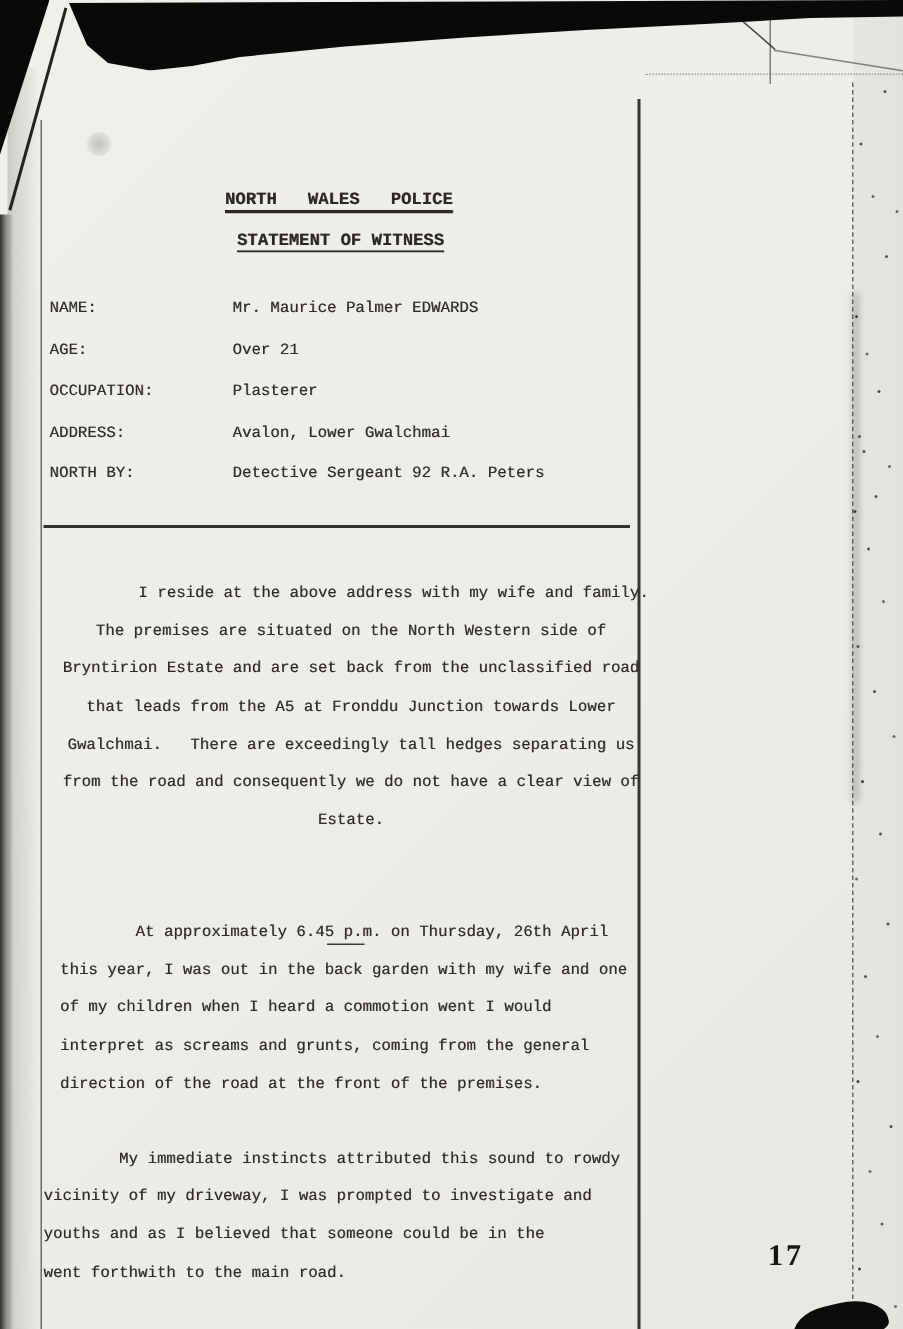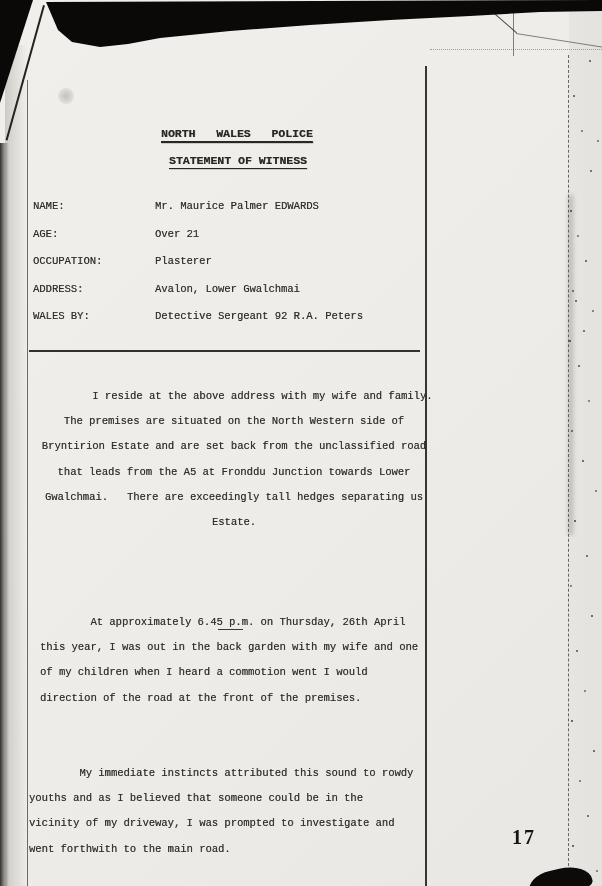--- a/index.html
+++ b/index.html
@@ -70,21 +70,21 @@
     position:absolute;left:528px;top:869px;width:64px;height:26px;background:#0c0b0a;
     border-radius:55% 70% 45% 50%/90% 100% 40% 60%;transform:rotate(-13deg);
   }
   .smudge{position:absolute;left:58px;top:88px;width:16px;height:16px;border-radius:50%;
     background:radial-gradient(circle,rgba(190,188,182,.9),rgba(190,188,182,0));}
   
   .tw{white-space:pre;font-size:10.5px;letter-spacing:0;line-height:25.2px;
       text-shadow:.3px .3px .3px rgba(47,44,40,.55);}
   .hdr{position:absolute;white-space:pre;font-size:11.5px;font-weight:bold;color:#2b2824;
        text-decoration:underline;text-decoration-thickness:1.5px;text-underline-offset:4px;
-       text-shadow:.3px .3px .3px rgba(43,40,36,.6);margin-left:11px;}
+       text-shadow:.3px .3px .3px rgba(43,40,36,.6);}
   .hdr-title{left:150px;top:127px;}
   .hdr-sub{left:158px;top:154px;text-decoration:underline;}
   .fields{position:absolute;left:33px;top:193px;width:392px;}
   .field-row{position:relative;height:27.5px;line-height:27.5px;}
   .field-label{position:absolute;left:0;top:0;white-space:pre;font-size:10.5px;
                text-shadow:.3px .3px .3px rgba(47,44,40,.55);}
   .field-value{position:absolute;left:122px;top:0;white-space:pre;font-size:10.5px;
                text-shadow:.3px .3px .3px rgba(47,44,40,.55);}
   .para{position:absolute;left:29px;width:410px;}
   .para-1{top:384px;text-align:center;}
@@ -135,45 +135,47 @@
     </div>
     <div class="field-row">
       <span class="field-label">OCCUPATION:</span>
       <span class="field-value">Plasterer</span>
     </div>
     <div class="field-row">
       <span class="field-label">ADDRESS:</span>
       <span class="field-value">Avalon, Lower Gwalchmai</span>
     </div>
     <div class="field-row">
-      <span class="field-label">WALES BY:</span>
+      <span class="field-label">NORTH BY:</span>
       <span class="field-value">Detective Sergeant 92 R.A. Peters</span>
     </div>
   </div>
 
   <div class="para para-1">
     <div class="tw">         I reside at the above address with my wife and family.</div>
     <div class="tw">The premises are situated on the North Western side of</div>
     <div class="tw">Bryntirion Estate and are set back from the unclassified road</div>
     <div class="tw">that leads from the A5 at Fronddu Junction towards Lower</div>
     <div class="tw">Gwalchmai.   There are exceedingly tall hedges separating us</div>
+    <div class="tw">from the road and consequently we do not have a clear view of</div>
     <div class="tw">Estate.</div>
   </div>
 
   <div class="para para-2">
     <div class="tw">        At approximately 6.45 p.m. on Thursday, 26th April</div>
     <div class="tw">this year, I was out in the back garden with my wife and one</div>
     <div class="tw">of my children when I heard a commotion went I would</div>
+    <div class="tw">interpret as screams and grunts, coming from the general</div>
     <div class="tw">direction of the road at the front of the premises.</div>
   </div>
   <div class="pm-underline"></div>
 
   <div class="para para-3">
     <div class="tw">        My immediate instincts attributed this sound to rowdy</div>
+    <div class="tw">vicinity of my driveway, I was prompted to investigate and</div>
     <div class="tw">youths and as I believed that someone could be in the</div>
-    <div class="tw">vicinity of my driveway, I was prompted to investigate and</div>
     <div class="tw">went forthwith to the main road.</div>
   </div>
 
   <div class="page-number">17</div>
   <div class="ink-blob"></div>
 
 </div>
 
 </body></html>

